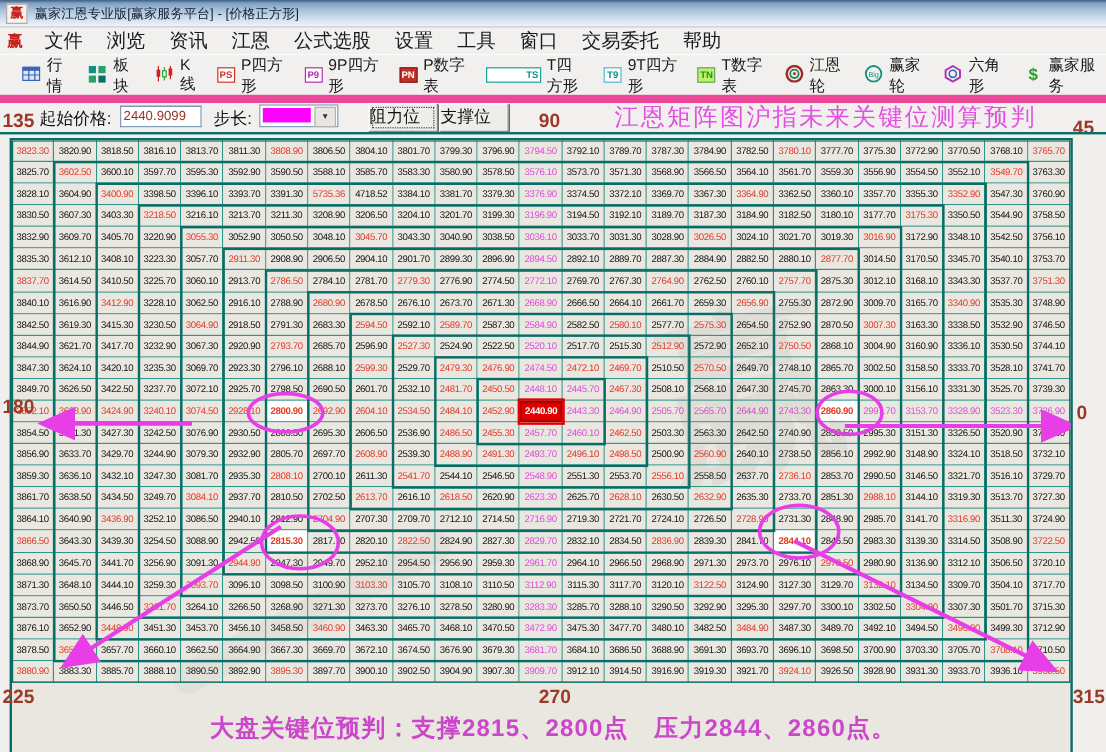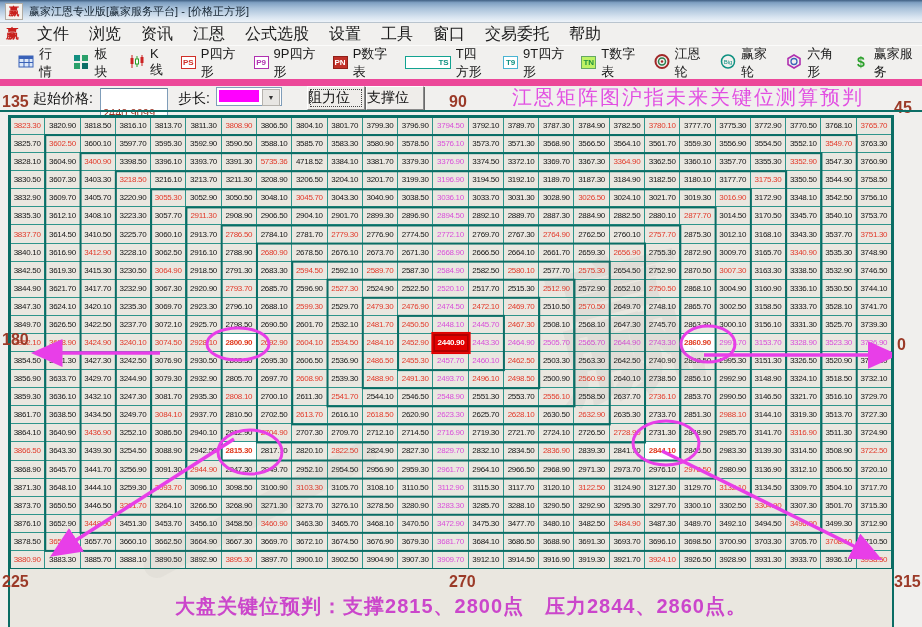--- a/index.html
+++ b/index.html
@@ -20,21 +20,21 @@
     border-top:1px solid #fbfbfa;border-bottom:7px solid #ec4899;display:flex;align-items:center;padding-left:10px;box-sizing:border-box}
   .tool-item{display:flex;align-items:center;gap:5px;padding:4px 8px;font-size:13px;color:#1a1a1a;cursor:default}
   .tbadge{min-width:15px;height:13px;padding:0 1px;border:1px solid;font-size:8px;font-weight:bold;
     display:flex;align-items:center;justify-content:center;box-sizing:border-box;letter-spacing:0}
   .ticon{display:inline-block}
   
   .controlbar{position:absolute;left:0;top:86px;width:922px;height:24px;background:#f1f0ee}
   .anglabel{position:absolute;font-size:16px;color:#9b3a28;font-weight:bold}
   .ctl-label{position:absolute;font-size:14px;color:#111}
   .price-input{position:absolute;left:100px;top:2px;width:62px;height:14px;border:1px solid #7f9db9;
-    border-top:1px solid #5f7d99;background:#fff;font-size:11px;color:#9c3424;padding:17px 2px;font-family:"Liberation Sans",sans-serif}
+    border-top:1px solid #5f7d99;background:#fff;font-size:11px;color:#9c3424;padding:1px 2px;font-family:"Liberation Sans",sans-serif}
   .combo{position:absolute;left:216px;top:1px;width:66px;height:19px;background:#fff;border:1px solid #7f9db9;box-sizing:border-box}
   .combo .swatch{position:absolute;left:2px;top:2px;width:40px;height:12px}
   .combo .drop{position:absolute;right:1px;top:1px;width:16px;height:15px;background:#e8e6e3;
     border:1px solid #b5b2ad;font-size:7px;color:#333;display:flex;align-items:center;justify-content:center}
   .pushbtn{position:absolute;top:0;height:22px;width:56px;background:#efedea;
     border:1px solid #8a8a8a;border-top-color:#fff;border-left-color:#fff;box-shadow:1px 1px 0 #6a6a6a;
     font-size:14px;color:#111;text-align:left;line-height:20px;cursor:default}
   .pushbtn.focused{outline:1px dotted #444;outline-offset:-4px}
   .heading{position:absolute;left:512px;top:-2px;font-size:20px;font-weight:normal;color:#e24fe2;letter-spacing:2px;white-space:nowrap}
   .separator{position:absolute;left:0;top:110px;width:922px;height:2px;background:#0c6e66}

